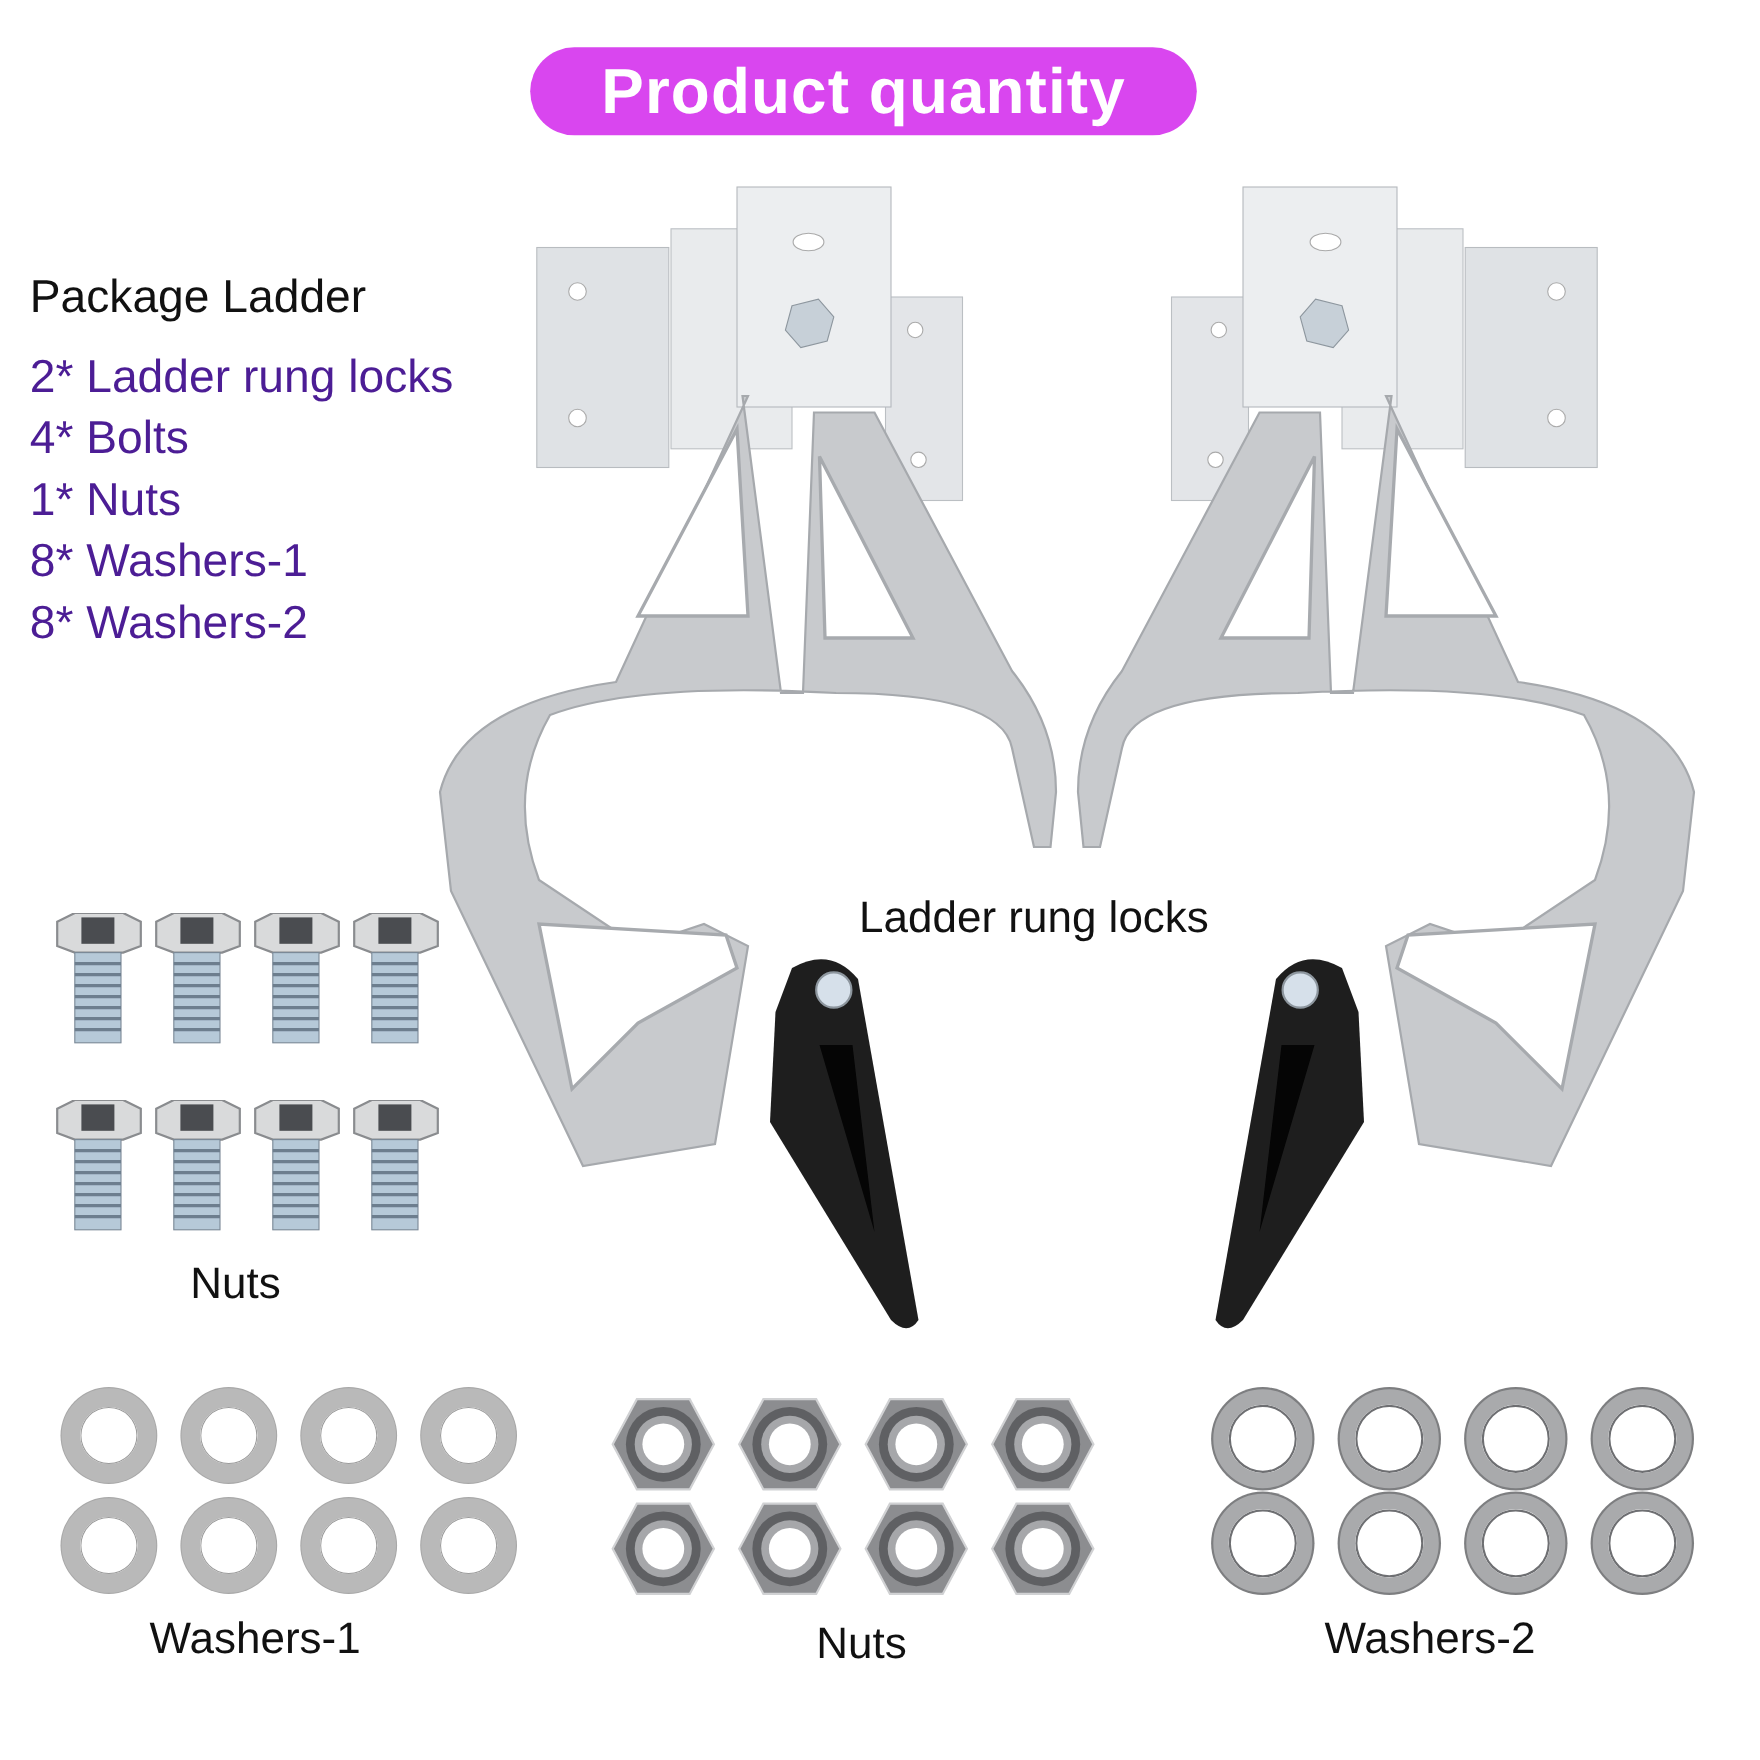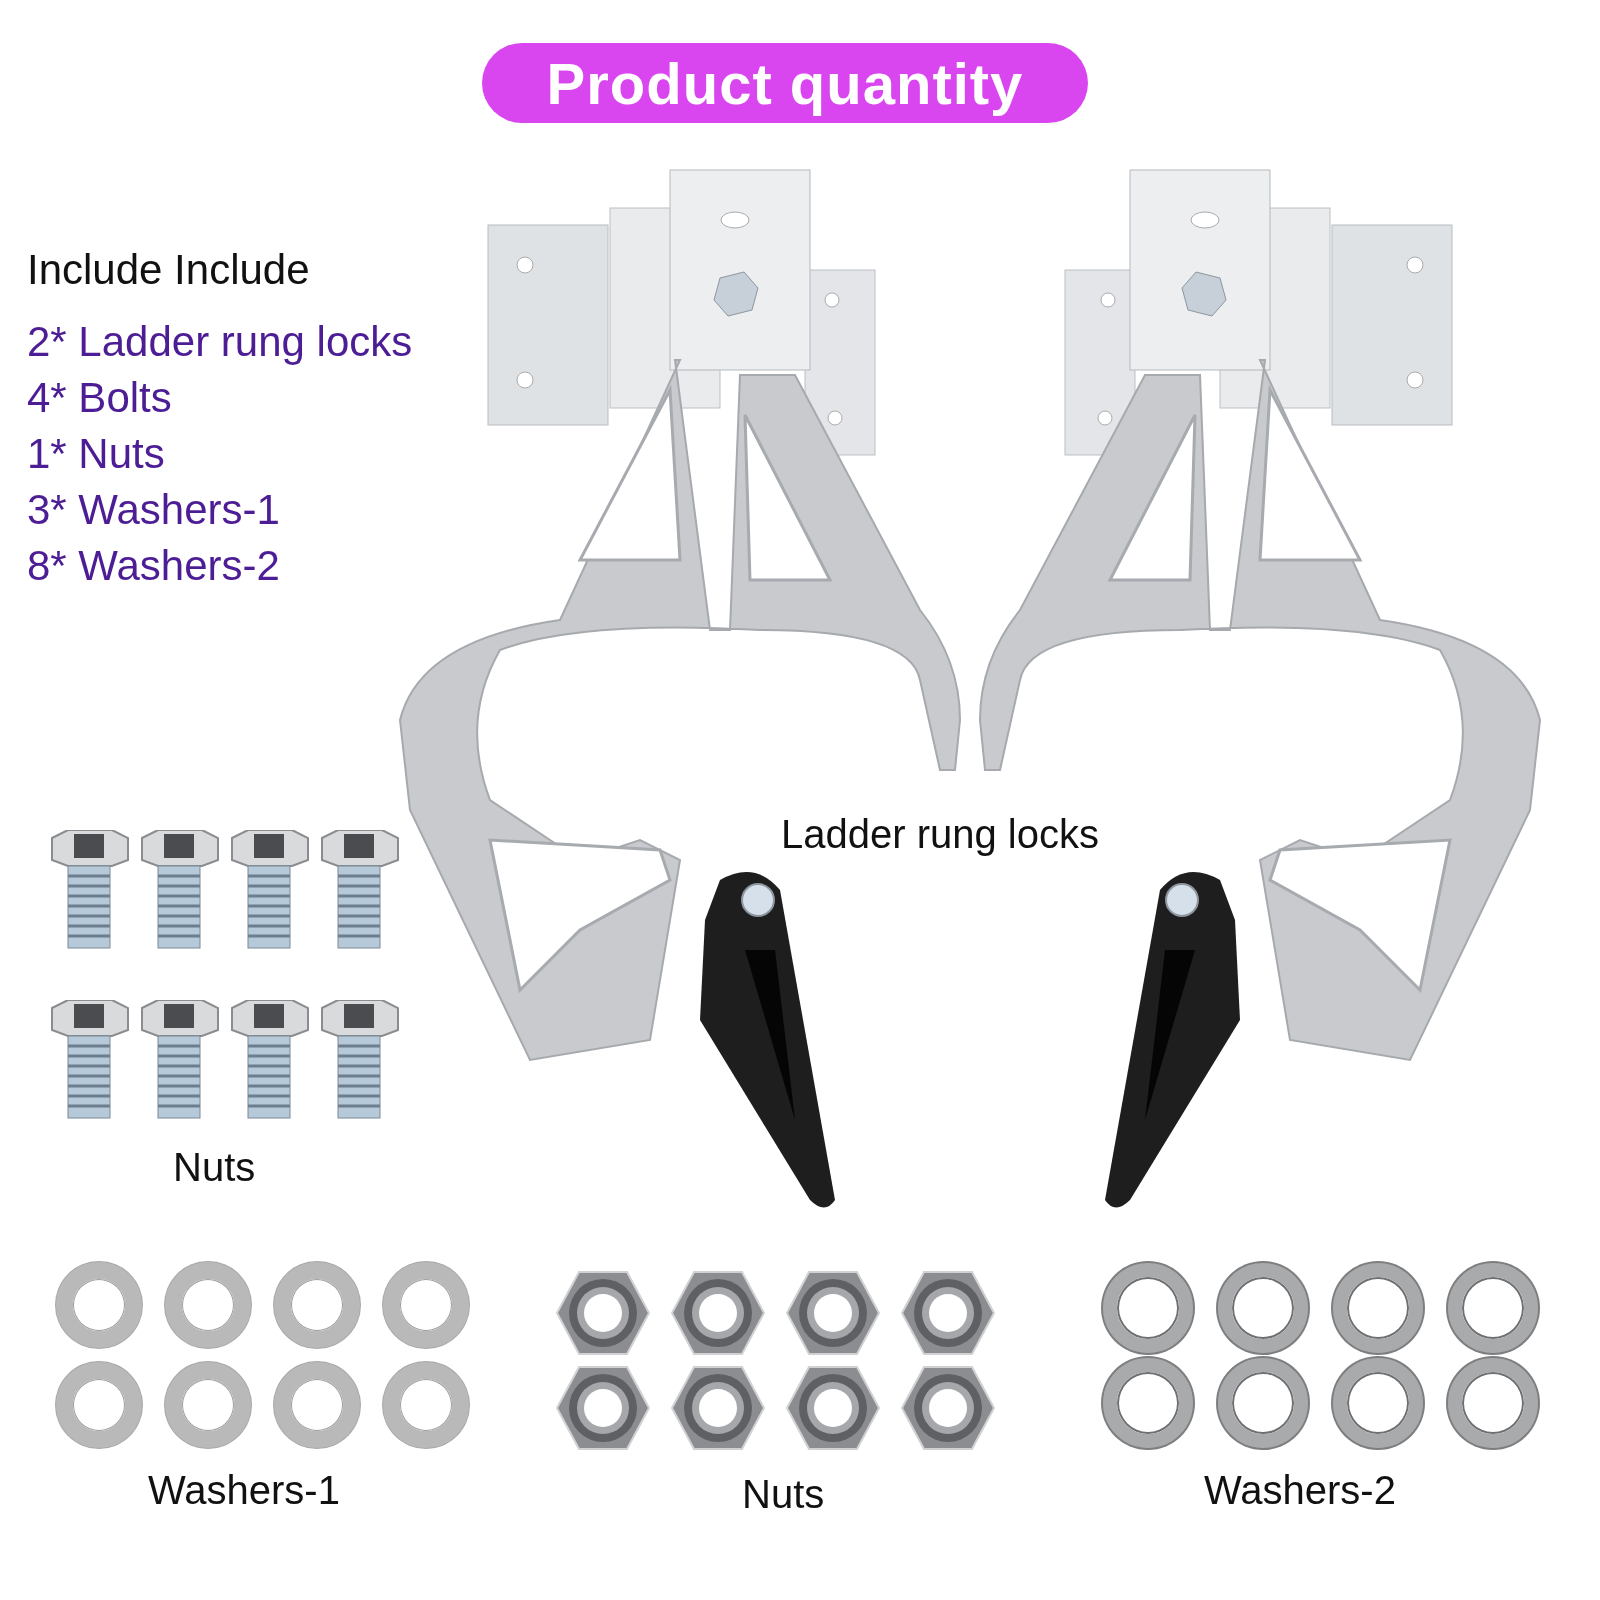--- a/index.html
+++ b/index.html
@@ -14,21 +14,21 @@
 
   
   .pkg-heading { left:27px; top:246px; font-size:42px; color:#111; }
   .pkg-list { left:27px; top:314px; margin:0; padding:0; list-style:none; }
   .pkg-list li { font-size:42px; color:#4c1d95; height:56px; line-height:56px; }
 
   
   .label { color:#111; font-size:40px; }
   .lbl-locks { left:781px; top:812px; }
   .lbl-bolts { left:173px; top:1145px; }
-  .lbl-w1 { left:148px; top:1468px; }
+  .lbl-w1 { left:136px; top:1468px; }
   .lbl-nuts { left:742px; top:1472px; }
   .lbl-w2 { left:1204px; top:1468px; }
 
   
   .grid { display:grid; grid-template-columns:repeat(4, 1fr); }
   .part { display:flex; align-items:center; justify-content:center; }
 
   .bolts-grid { left:45px; top:825px; width:360px; height:300px; row-gap:40px; }
   .w1-grid { left:45px; top:1255px; width:435px; height:200px; }
   .nuts-grid { left:545px; top:1265px; width:460px; height:190px; }
@@ -39,26 +39,26 @@
   .washer2 { width:90px; height:90px; border-radius:50%; box-sizing:border-box;
     border:14px solid #a9aaac; background:#fff; box-shadow:0 0 0 2px #6e6f72 inset, 0 0 0 2px #7d7e80; }
 </style>
 </head>
 <body>
 
 <div class="abs title-pill">
   <span>Product quantity</span>
 </div>
 
-<div class="abs pkg-heading">Include Include</div>
+<div class="abs pkg-heading">Package Ladder</div>
 <ul class="abs pkg-list">
   <li>2* Ladder rung locks</li>
   <li>4* Bolts</li>
   <li>1* Nuts</li>
-  <li>3* Washers-1</li>
+  <li>8* Washers-1</li>
   <li>8* Washers-2</li>
 </ul>
 
 <svg class="abs" style="left:380px;top:160px" width="600" height="1060" viewBox="0 0 600 1060">
 
   <rect x="108" y="65" width="120" height="200" fill="#dfe2e5" stroke="#b8bcc0"></rect>
   <rect x="230" y="48" width="110" height="200" fill="#e9ebed" stroke="#bcc0c4"></rect>
   <rect x="425" y="110" width="70" height="185" fill="#e3e5e8" stroke="#bbbfc3"></rect>
   <circle cx="145" cy="105" r="8" fill="#fff" stroke="#aaa"></circle>
   <circle cx="145" cy="220" r="8" fill="#fff" stroke="#aaa"></circle>

